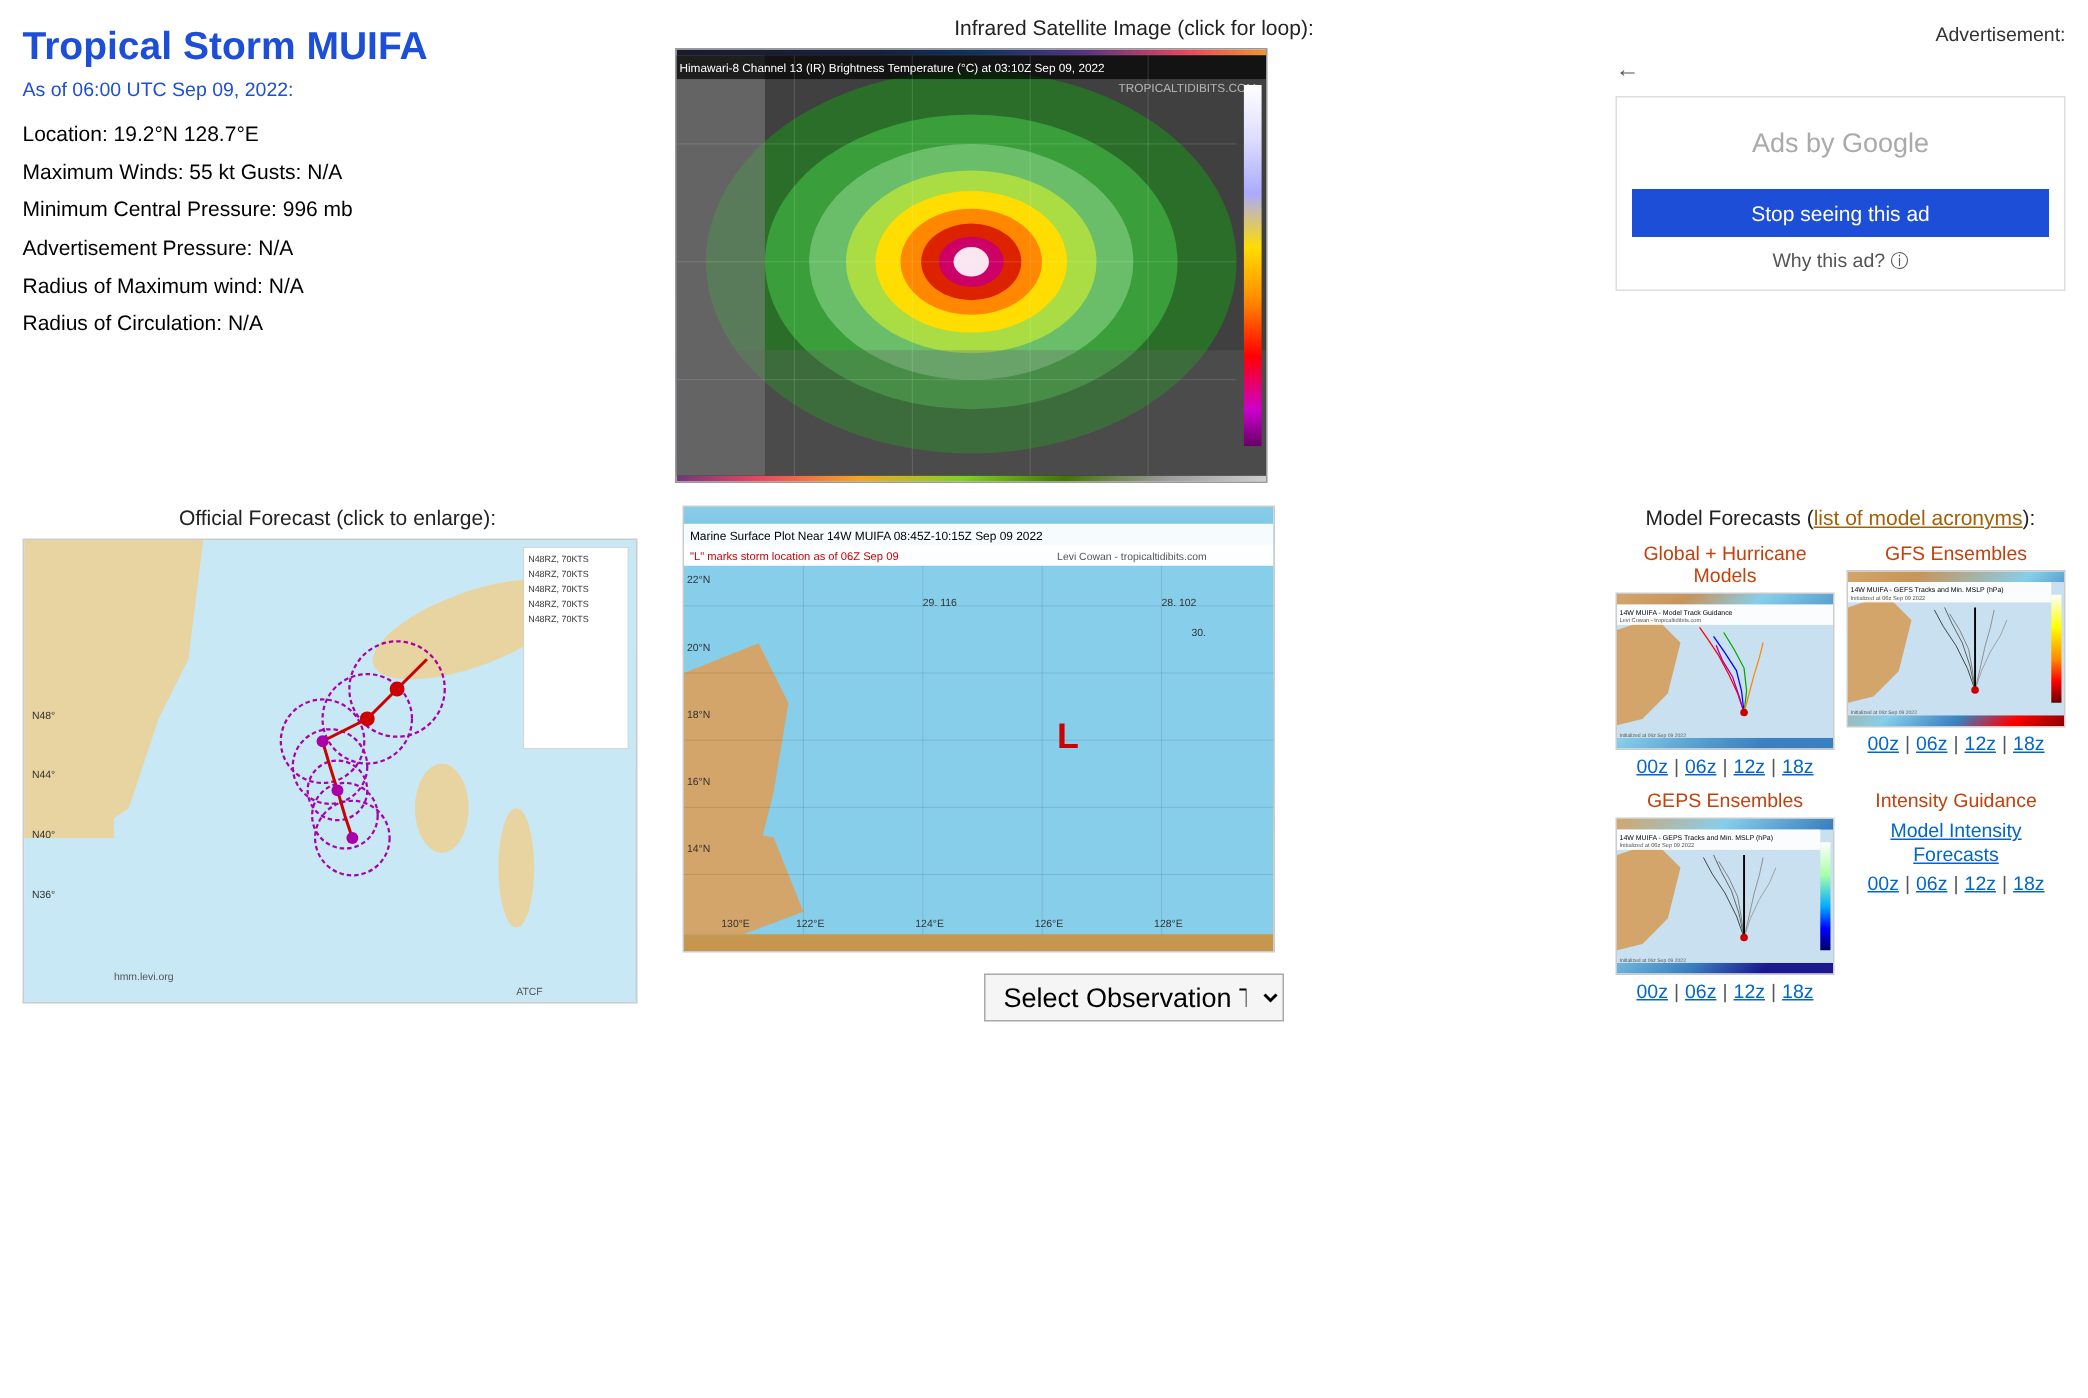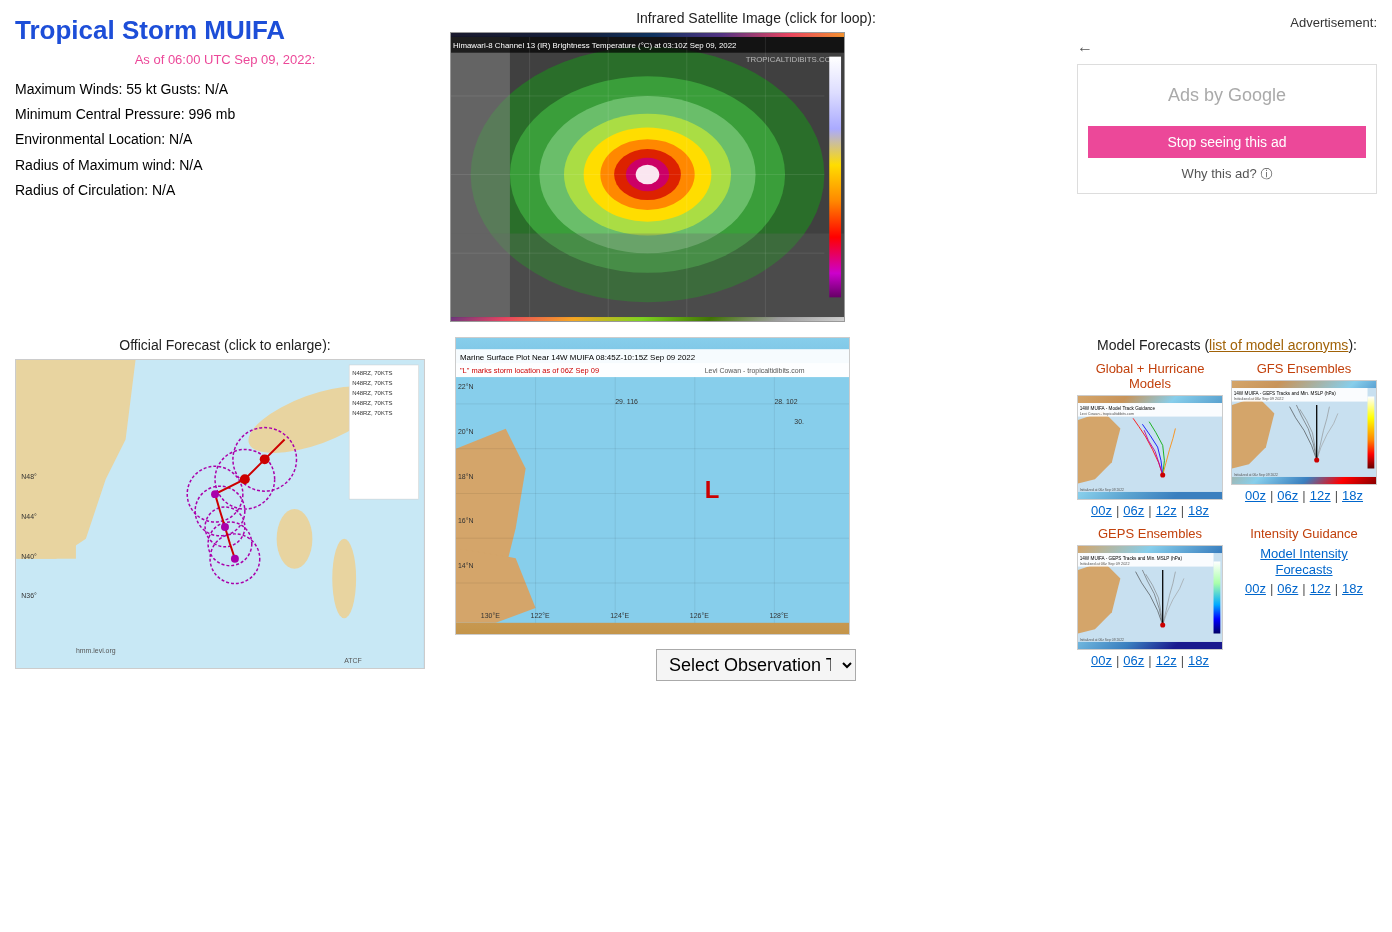--- a/index.html
+++ b/index.html
@@ -18,22 +18,21 @@
     }
     .page-title {
       color: #1d4ed8;
       font-size: 26px;
       font-weight: bold;
       margin-bottom: 6px;
     }
     .timestamp {
       font-size: 13px;
       margin-bottom: 10px;
-      color: #ec4899;
-      text-align: center;
+      color: #1d4ed8;
     }
     .storm-info {
       line-height: 1.8;
       font-size: 14px;
     }
 
     .top-center {
       text-align: center;
     }
     .section-title {
@@ -80,21 +79,21 @@
       padding: 10px;
       text-align: center;
     }
     .ads-by-google {
       font-size: 18px;
       color: #aaa;
       margin-bottom: 10px;
       padding: 10px 0;
     }
     .stop-ad-btn {
-      background: #ec4899;
+      background: #1d4ed8;
       color: #fff;
       border: none;
       padding: 8px 16px;
       width: 100%;
       cursor: pointer;
       font-size: 14px;
       margin-bottom: 8px;
     }
     .why-ad {
       font-size: 13px;
@@ -211,23 +210,24 @@
   </style>
 </head>
 <body>
 
 <div class="main-grid">
 
   <div class="top-left">
     <div class="page-title">Tropical Storm MUIFA</div>
     <div class="timestamp">As of 06:00 UTC Sep 09, 2022:</div>
     <div class="storm-info">
+      <div>Location: 19.2°N 128.7°E</div>
       <div>Maximum Winds: 55 kt  Gusts: N/A</div>
       <div>Minimum Central Pressure: 996 mb</div>
-      <div>Environmental Location: N/A</div>
+      <div>Advertisement Pressure: N/A</div>
       <div>Radius of Maximum wind: N/A</div>
       <div>Radius of Circulation: N/A</div>
     </div>
   </div>
 
   <div class="top-center">
     <div class="section-title">Infrared Satellite Image (click for loop):</div>
     <div class="satellite-img">
       <svg class="satellite-canvas" viewBox="0 0 400 285" xmlns="http://www.w3.org/2000/svg">
 

